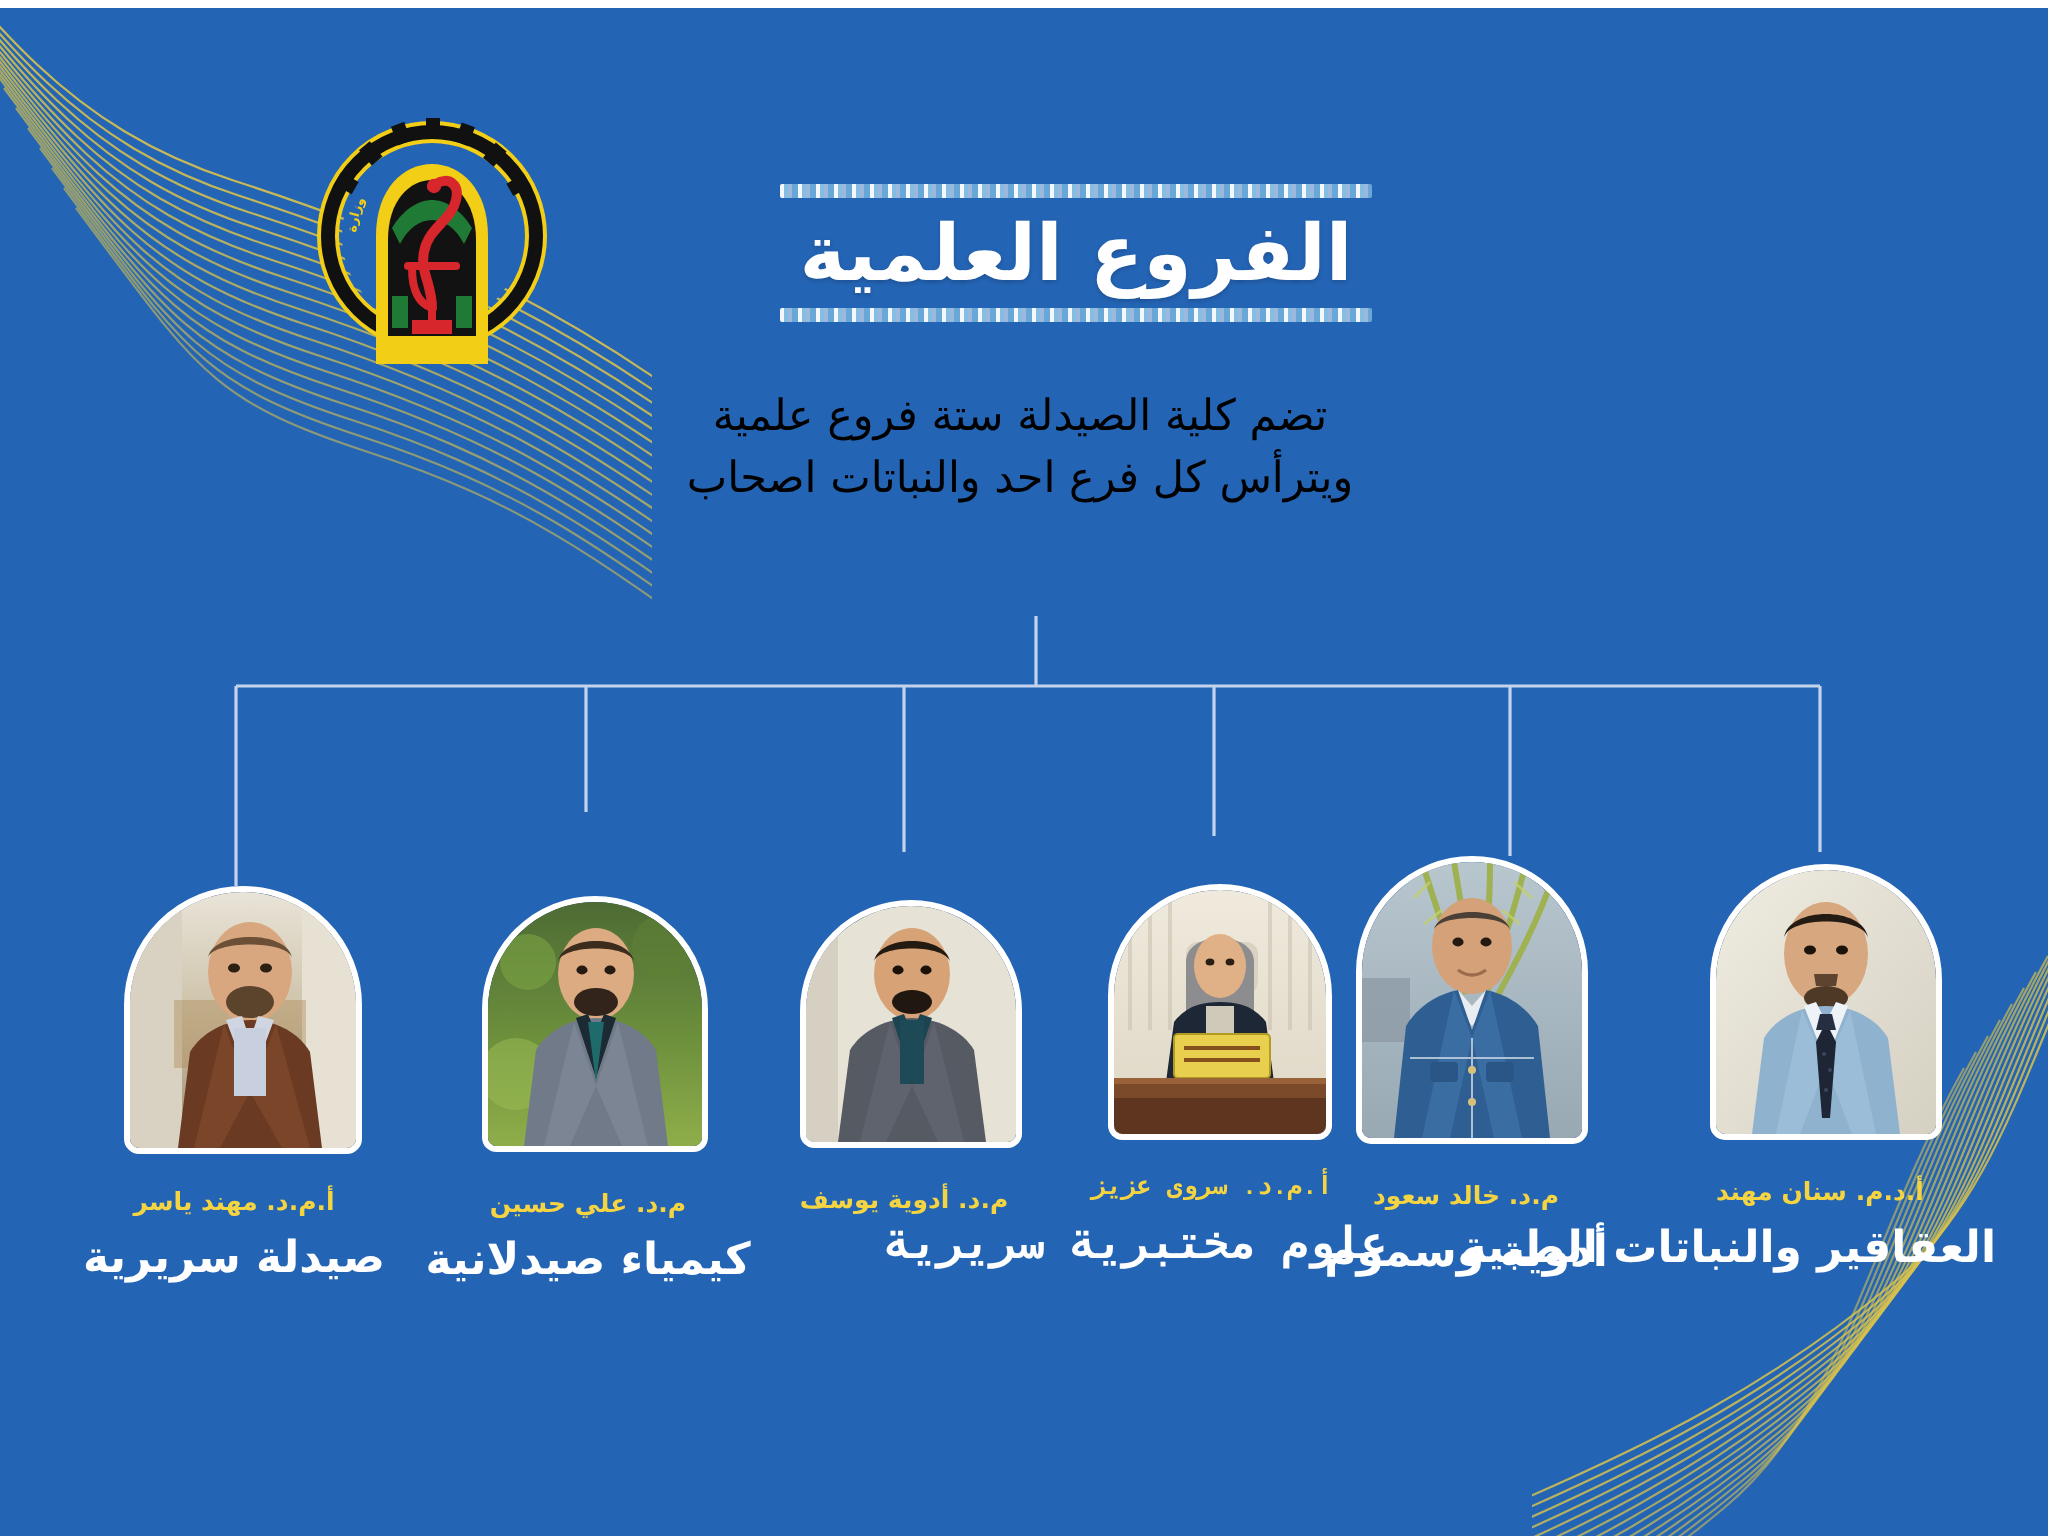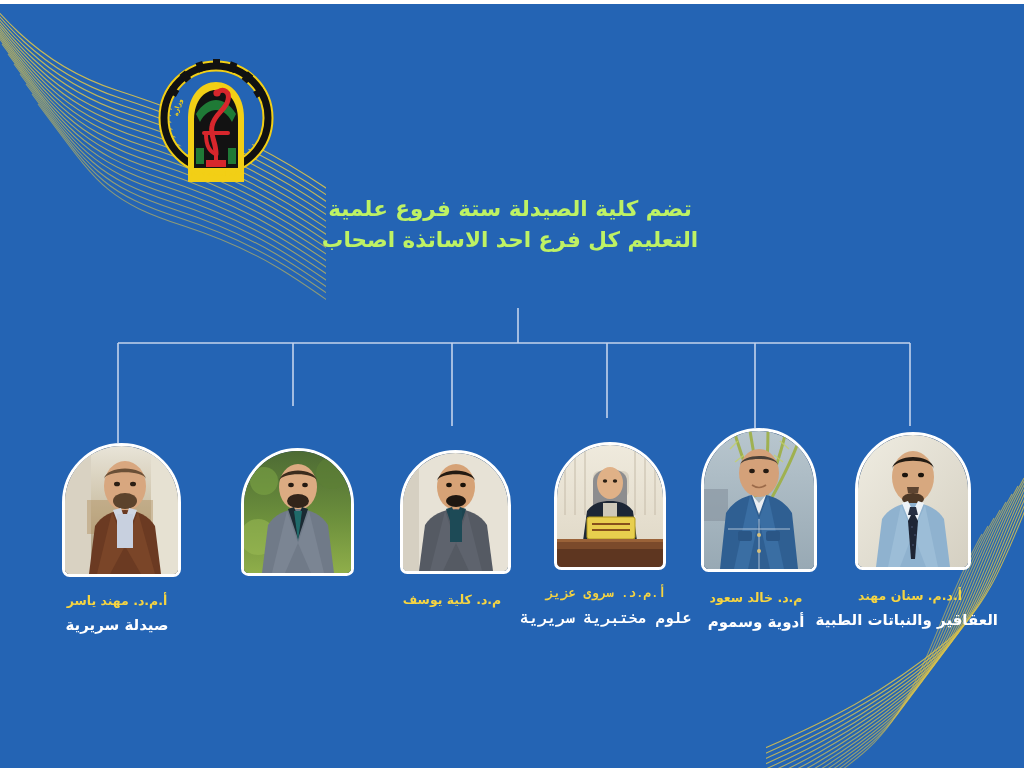--- a/index.html
+++ b/index.html
@@ -48,22 +48,22 @@
   .rule.bottom{margin-top:4px;}
   .main-title{
     font-size:39px;font-weight:bold;color:#ffffff;
     letter-spacing:0px;line-height:1.0;
     margin:9px 0 7px 0;
     text-shadow:0 1px 2px rgba(0,0,0,.18);
     white-space:nowrap;
   }
   .subtitle{
     position:absolute;left:300px;top:193px;width:420px;
-    text-align:center;color:#bef264;
-    font-size:21.5px;line-height:1.45;font-weight:700;z-index:12;
+    text-align:center;color:#000000;
+    font-size:21.5px;line-height:1.45;font-weight:400;z-index:12;
   }
   .subtitle span{display:block;}
 
   
   .tree{position:absolute;left:0;top:300px;width:1024px;height:180px;z-index:6;}
 
   
   .people{position:absolute;left:0;top:0;width:1024px;height:579px;z-index:10;}
   .person{position:absolute;}
   .frame{
@@ -75,21 +75,21 @@
     box-shadow:0 0 0 0 rgba(0,0,0,0);
   }
   .photo{width:100%;height:100%;display:block;}
 
   .caption{position:absolute;text-align:center;width:176px;}
   .p-name{
     color:#f5d442;font-size:12.5px;font-weight:bold;
     line-height:1.25;white-space:nowrap;
   }
   .p-dept{
-    color:#ffffff;font-size:15px;font-weight:bold;
+    color:#ffffff;font-size:22px;font-weight:bold;
     line-height:1.3;margin-top:7px;white-space:nowrap;
   }
 </style>
 </head>
 <body>
 
 <div class="slide">
 
   <div class="top-strip"></div>
 
@@ -175,24 +175,29 @@
     <path d="M64,98 C64,86 58,80 60,70 C62,58 74,54 76,44 C78,36 72,32 66,36" fill="none" stroke="#d7262c" stroke-width="5" stroke-linecap="round"></path>
     <circle cx="65" cy="37" r="3.6" fill="#d7262c"></circle>
 
     <path id="arcTop" d="M26,62 A38,38 0 0 1 102,62" fill="none"></path>
     <text font-size="6.4" fill="#f2cf16" font-weight="bold">
       <textPath href="#arcTop" startOffset="16%">وزارة التعليم العالي</textPath>
     </text>
     <text x="64" y="120" font-size="5.6" fill="#f2cf16" text-anchor="middle" font-weight="bold">كلية الصيدلة ٢٠٠٦</text>
   </svg>
 
+  <div class="title-block">
+    <div class="rule"></div>
+    <div class="main-title">الفروع العلمية</div>
+    <div class="rule bottom"></div>
+  </div>
 
   <div class="subtitle">
     <span>تضم كلية الصيدلة ستة فروع علمية</span>
-    <span>التعليم كل فرع احد الاساتذة اصحاب</span>
+    <span>ويترأس كل فرع احد والنباتات اصحاب</span>
   </div>
 
   <svg class="tree" viewBox="0 0 1024 180">
     <g stroke="#c3d3ec" stroke-width="1.6" fill="none">
 
       <line x1="518" y1="8" x2="518" y2="43"></line>
 
       <line x1="118" y1="43" x2="910" y2="43"></line>
 
       <line x1="118" y1="43" x2="118" y2="143"></line>
@@ -259,41 +264,45 @@
           <ellipse cx="54" cy="50" rx="11" ry="7" fill="#32241a"></ellipse>
           <ellipse cx="47" cy="34" rx="2.8" ry="2.2" fill="#241a12"></ellipse>
           <ellipse cx="61" cy="34" rx="2.8" ry="2.2" fill="#241a12"></ellipse>
           <path d="M18,122 L24,74 C30,64 42,58 54,58 C66,58 78,64 84,74 L90,122 Z" fill="#707a88"></path>
           <path d="M44,58 L54,88 L64,58 L58,56 L54,66 L50,56 Z" fill="#1b2a33"></path>
           <path d="M43,60 L54,92 L41,122 L28,122 Z" fill="#7b8593"></path>
           <path d="M65,60 L54,92 L67,122 L80,122 Z" fill="#7b8593"></path>
           <path d="M50,60 L54,90 L58,60 Z" fill="#1f6a6a"></path>
         </svg>
       </div>
+      <div class="caption" style="left:-35px;top:146px;">
+        <div class="p-name">م.د. علي حسين</div>
+        <div class="p-dept">كيمياء صيدلانية</div>
+      </div>
     </div>
 
     <div class="person" style="left:400px;top:450px;">
       <div class="frame" style="width:105px;height:118px;">
         <svg class="photo" viewBox="0 0 105 118" preserveAspectRatio="xMidYMid slice">
           <rect width="105" height="118" fill="#e7e2d6"></rect>
           <rect x="0" y="0" width="16" height="118" fill="#d6d0c2"></rect>
           <ellipse cx="53" cy="34" rx="19" ry="23" fill="#d6a276"></ellipse>
           <path d="M34,28 C36,14 70,14 72,28 C70,19 36,19 34,28 Z" fill="#231a12"></path>
           <ellipse cx="53" cy="48" rx="10" ry="6" fill="#1f1710"></ellipse>
           <ellipse cx="46" cy="32" rx="2.8" ry="2.2" fill="#1a1209"></ellipse>
           <ellipse cx="60" cy="32" rx="2.8" ry="2.2" fill="#1a1209"></ellipse>
           <path d="M16,118 L22,72 C28,62 41,56 53,56 C65,56 78,62 84,72 L90,118 Z" fill="#555a63"></path>
           <path d="M43,56 L53,86 L63,56 L57,54 L53,64 L49,54 Z" fill="#1c4450"></path>
           <path d="M42,58 L53,90 L40,118 L27,118 Z" fill="#5e636d"></path>
           <path d="M64,58 L53,90 L66,118 L79,118 Z" fill="#5e636d"></path>
           <rect x="47" y="57" width="12" height="32" fill="#1d4a56"></rect>
         </svg>
       </div>
       <div class="caption" style="left:-36px;top:142px;">
-        <div class="p-name">م.د. كلية يوسف</div>
+        <div class="p-name">م.د. أدوية يوسف</div>
       </div>
     </div>
 
     <div class="person" style="left:554px;top:442px;">
       <div class="frame" style="width:106px;height:122px;">
         <svg class="photo" viewBox="0 0 106 122" preserveAspectRatio="xMidYMid slice">
           <defs>
             <linearGradient id="bg4" x1="0" y1="0" x2="0" y2="1">
               <stop offset="0%" stop-color="#efeadd"></stop>
               <stop offset="100%" stop-color="#ded6c4"></stop>
@@ -330,21 +339,21 @@
           <rect x="0" y="104" width="106" height="18" fill="#5e3620"></rect>
           <rect x="0" y="94" width="106" height="3" fill="#9a6238"></rect>
         </svg>
       </div>
       <div class="caption" style="left:-36px;top:145px;font-family:Liberation Mono, monospace;">
         <div class="p-name">أ.م.د. سروى عزيز</div>
         <div class="p-dept">علوم مختبرية سريرية</div>
       </div>
     </div>
 
-    <div class="person" style="left:701px;top:428px;">
+    <div class="person" style="left:678px;top:428px;">
       <div class="frame" style="width:110px;height:138px;">
         <svg class="photo" viewBox="0 0 110 138" preserveAspectRatio="xMidYMid slice">
           <defs>
             <linearGradient id="bg5" x1="0" y1="0" x2="0" y2="1">
               <stop offset="0%" stop-color="#b8c6ce"></stop>
               <stop offset="100%" stop-color="#98a9b4"></stop>
             </linearGradient>
           </defs>
           <rect width="110" height="138" fill="url(#bg5)"></rect>
 

